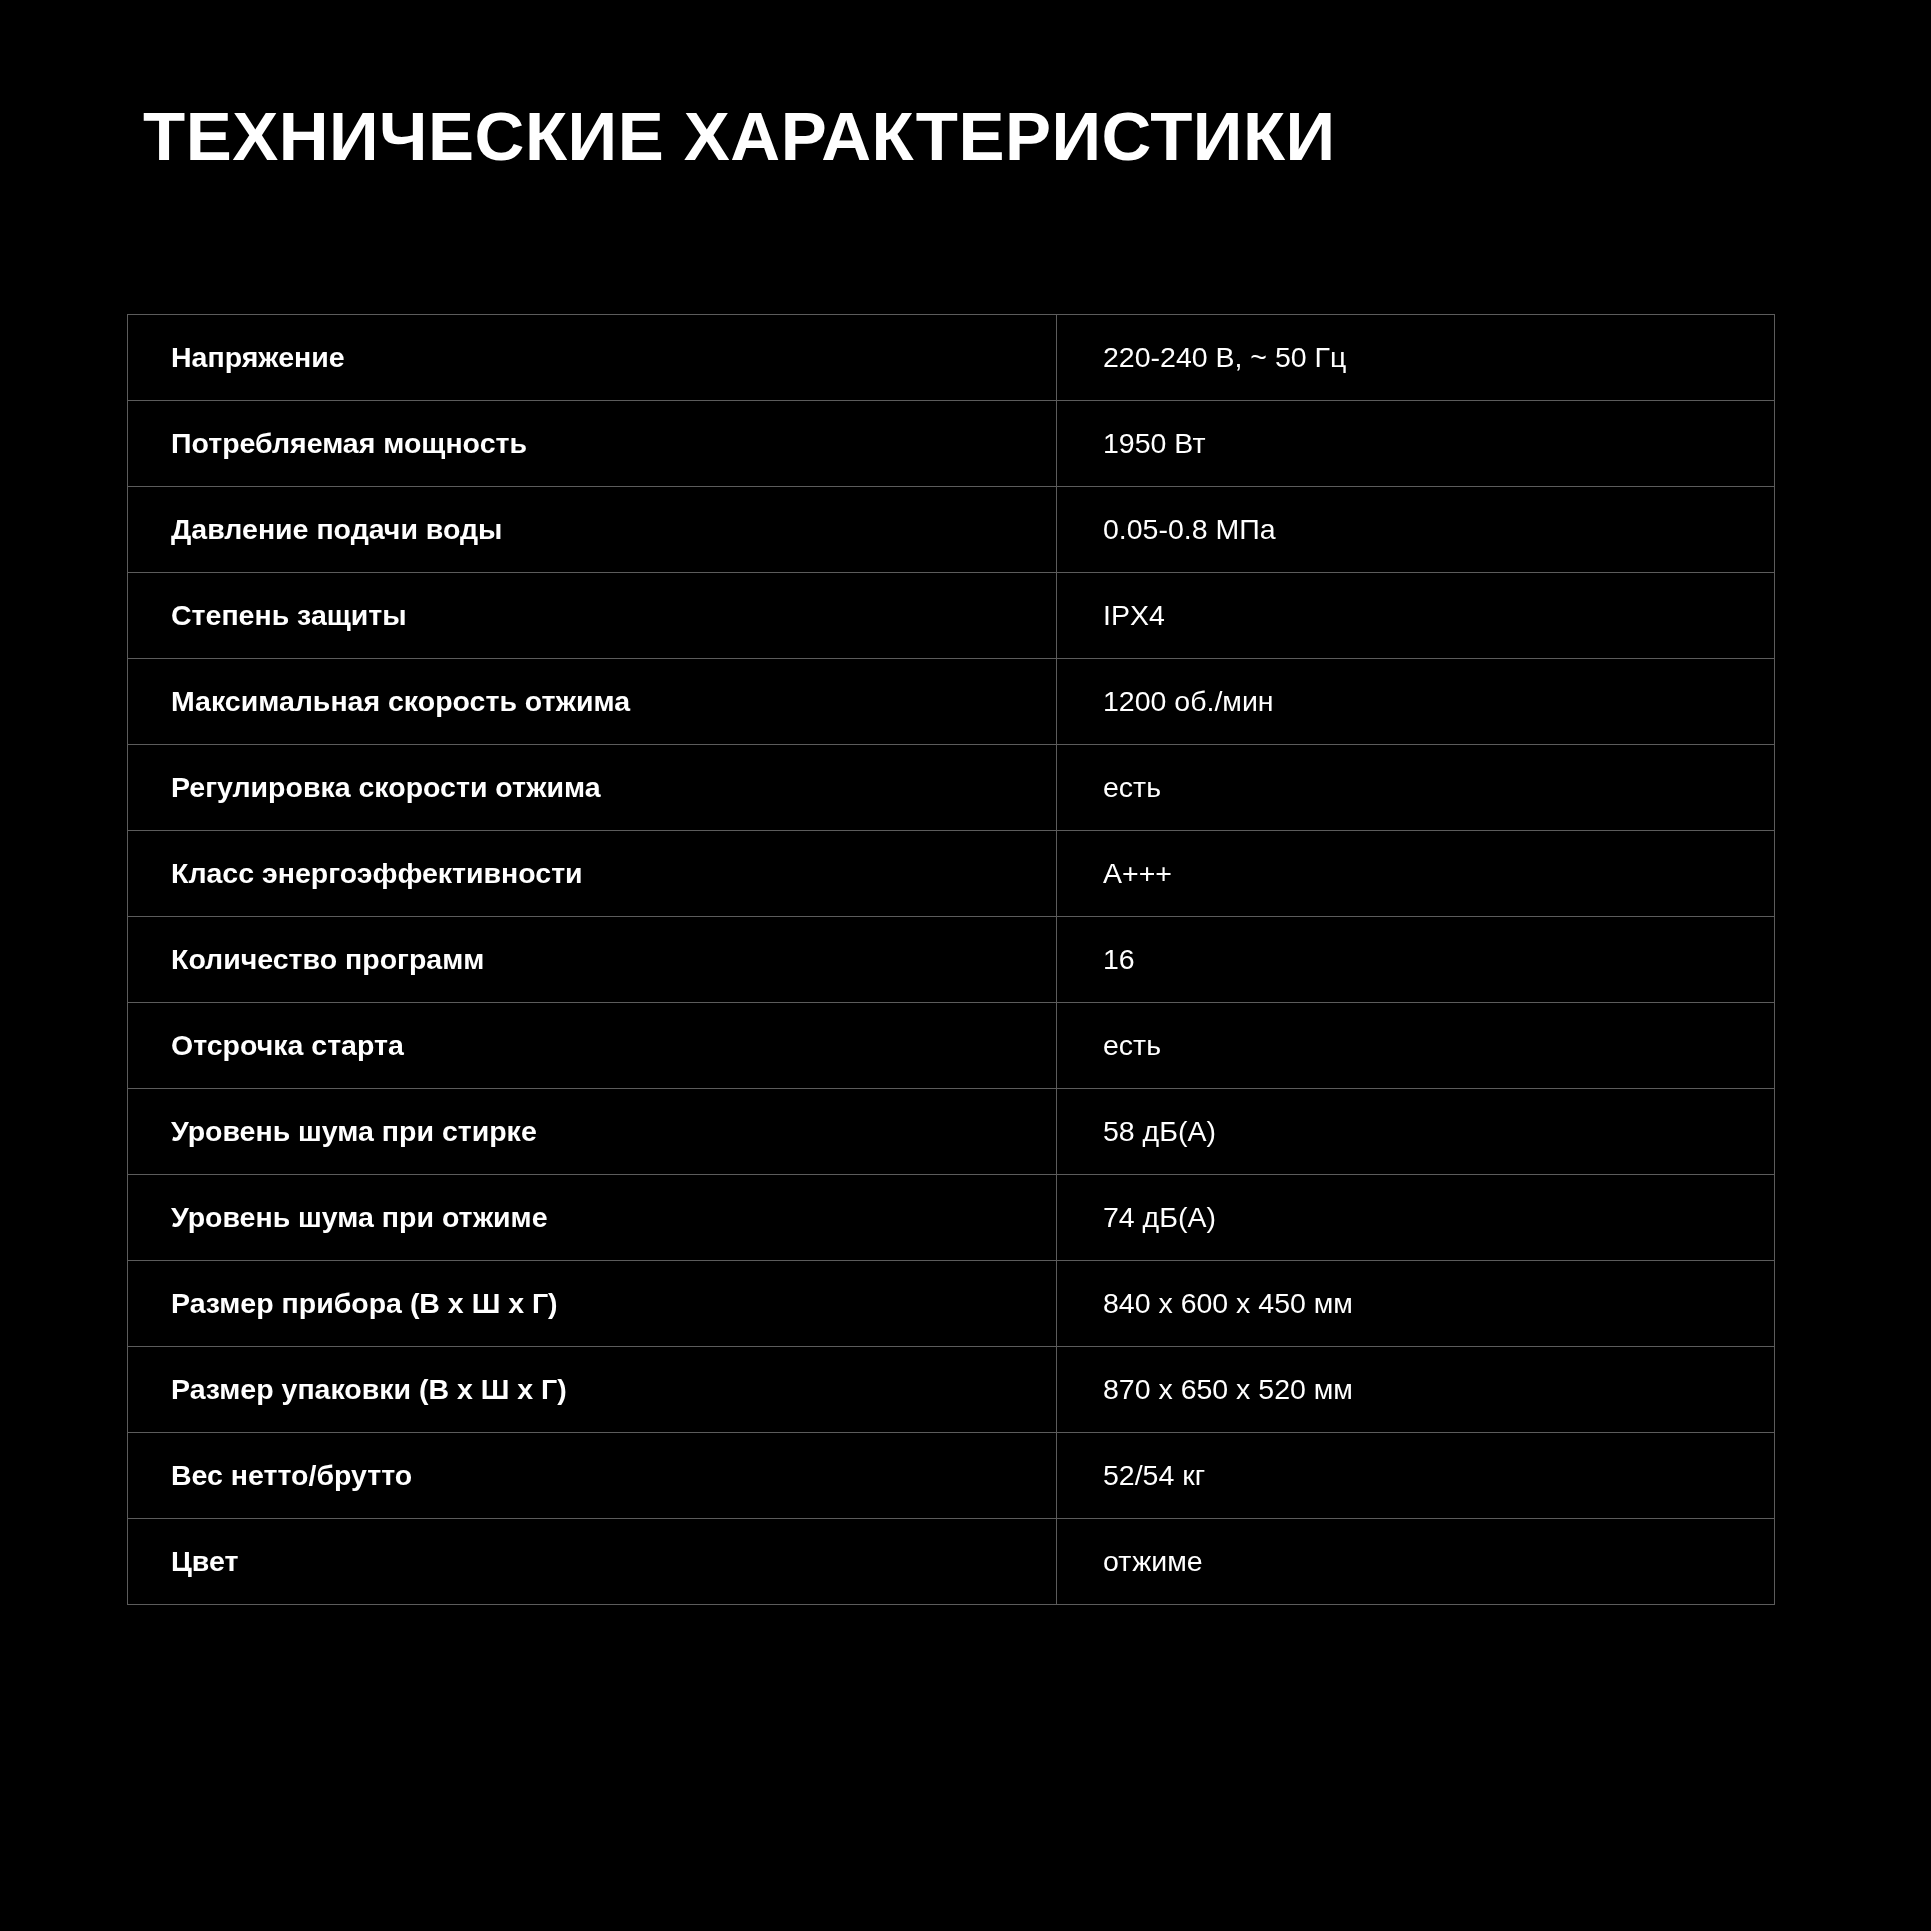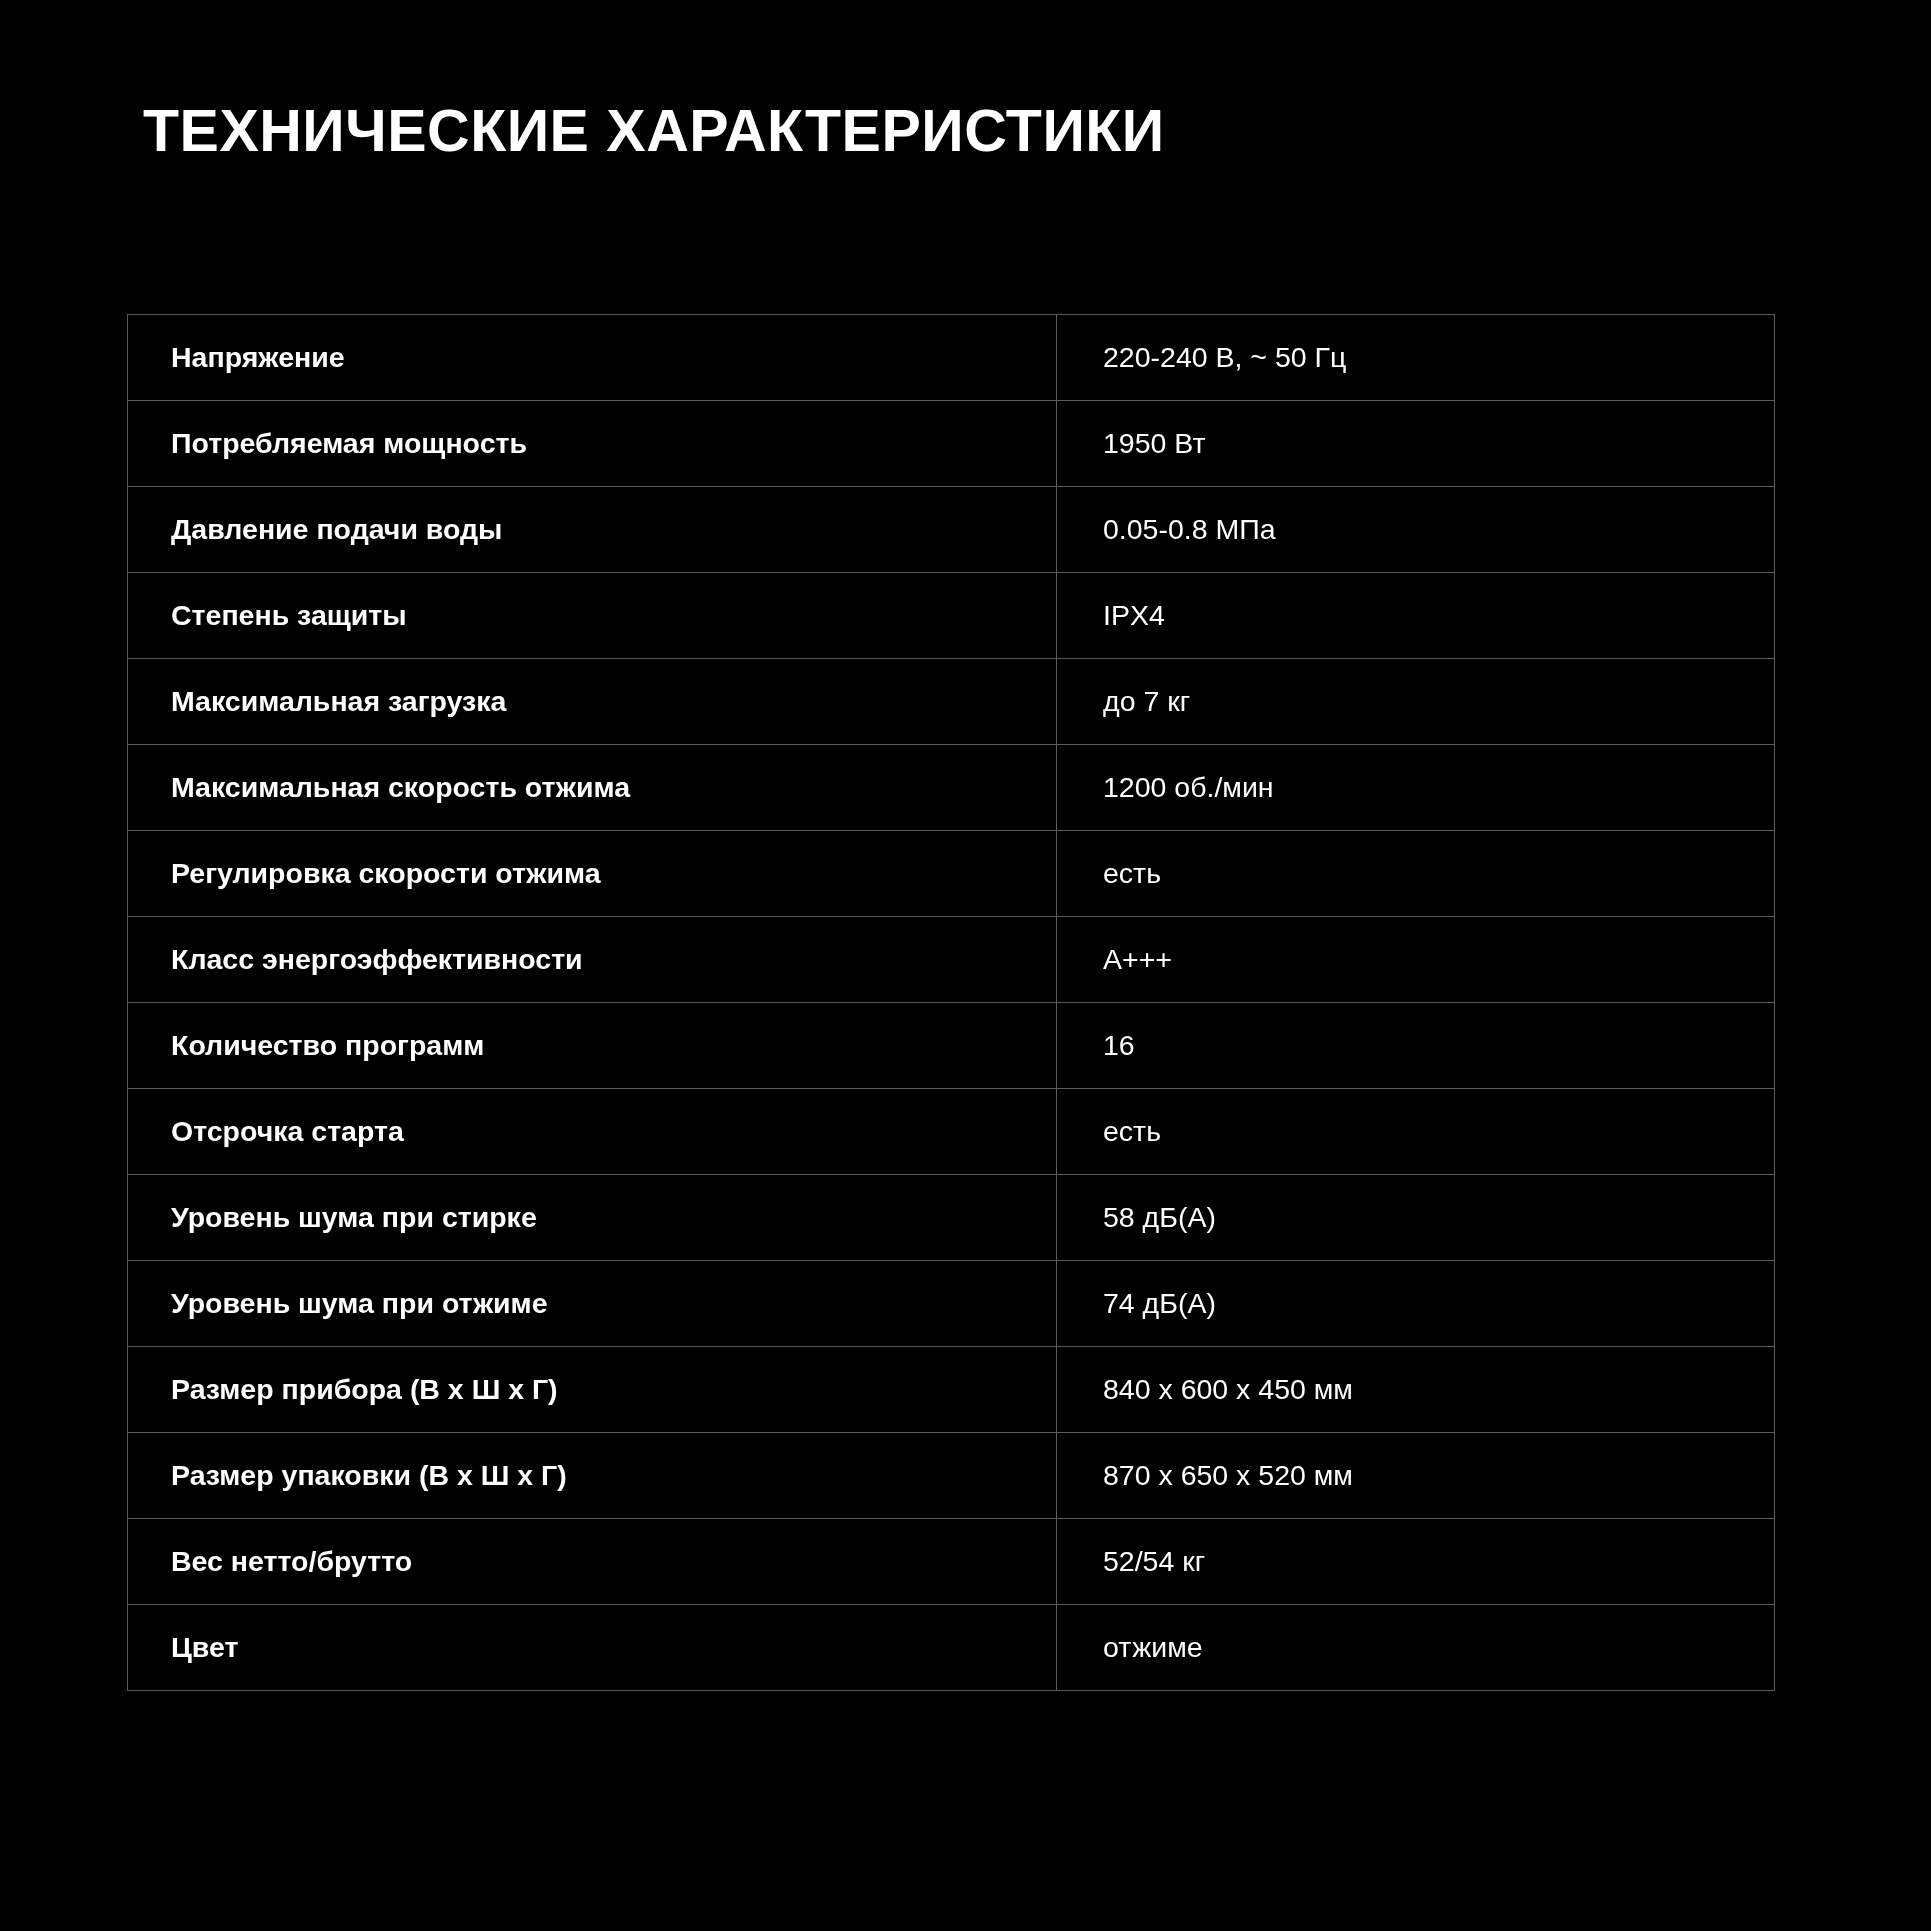--- a/index.html
+++ b/index.html
@@ -18,21 +18,21 @@
     position: relative;
     width: 1931px;
     height: 1931px;
     background: #000000;
     box-sizing: border-box;
   }
   .page-title {
     position: absolute;
     left: 143px;
     top: 101px;
-    font-size: 59px;
+    font-size: 69px;
     font-weight: bold;
     letter-spacing: 0.5px;
     line-height: 1.05;
     color: #ffffff;
     white-space: nowrap;
   }
   .spec-table {
     position: absolute;
     left: 127px;
     top: 314px;
@@ -83,24 +83,20 @@
         </tr>
         <tr>
           <td class="param">Давление подачи воды</td>
           <td class="value">0.05-0.8 МПа</td>
         </tr>
         <tr>
           <td class="param">Степень защиты</td>
           <td class="value">IPX4</td>
         </tr>
         <tr>
-          <td class="param">Максимальная загрузка</td>
-          <td class="value">до 7 кг</td>
-        </tr>
-        <tr>
           <td class="param">Максимальная скорость отжима</td>
           <td class="value">1200 об./мин</td>
         </tr>
         <tr>
           <td class="param">Регулировка скорости отжима</td>
           <td class="value">есть</td>
         </tr>
         <tr>
           <td class="param">Класс энергоэффективности</td>
           <td class="value">A+++</td>

